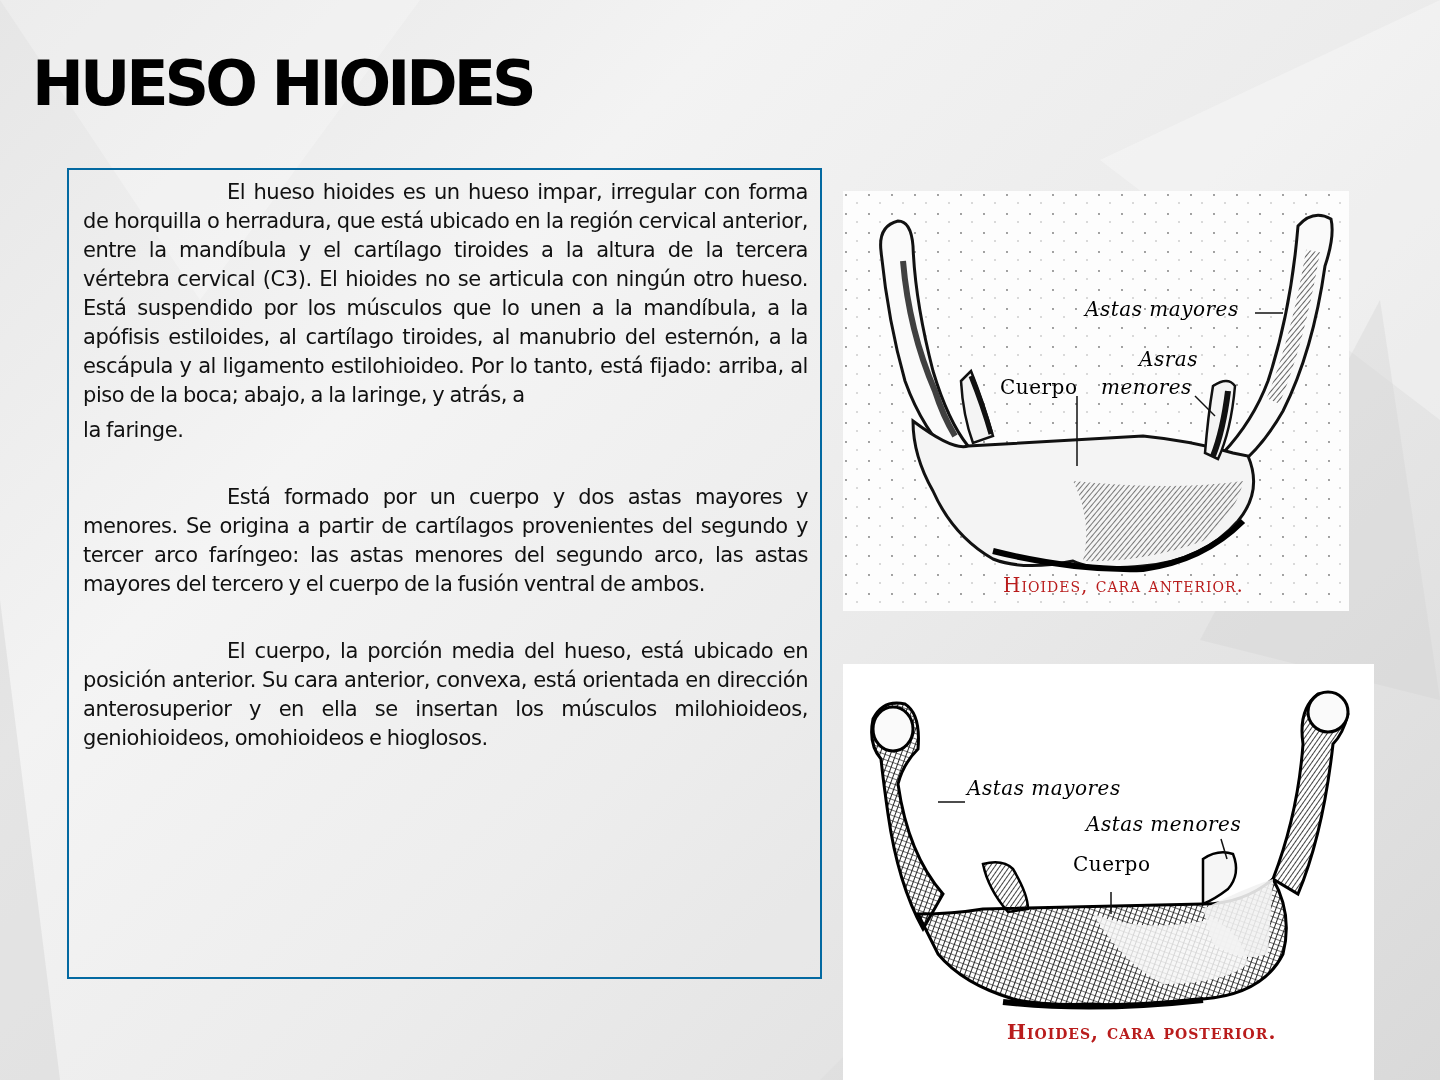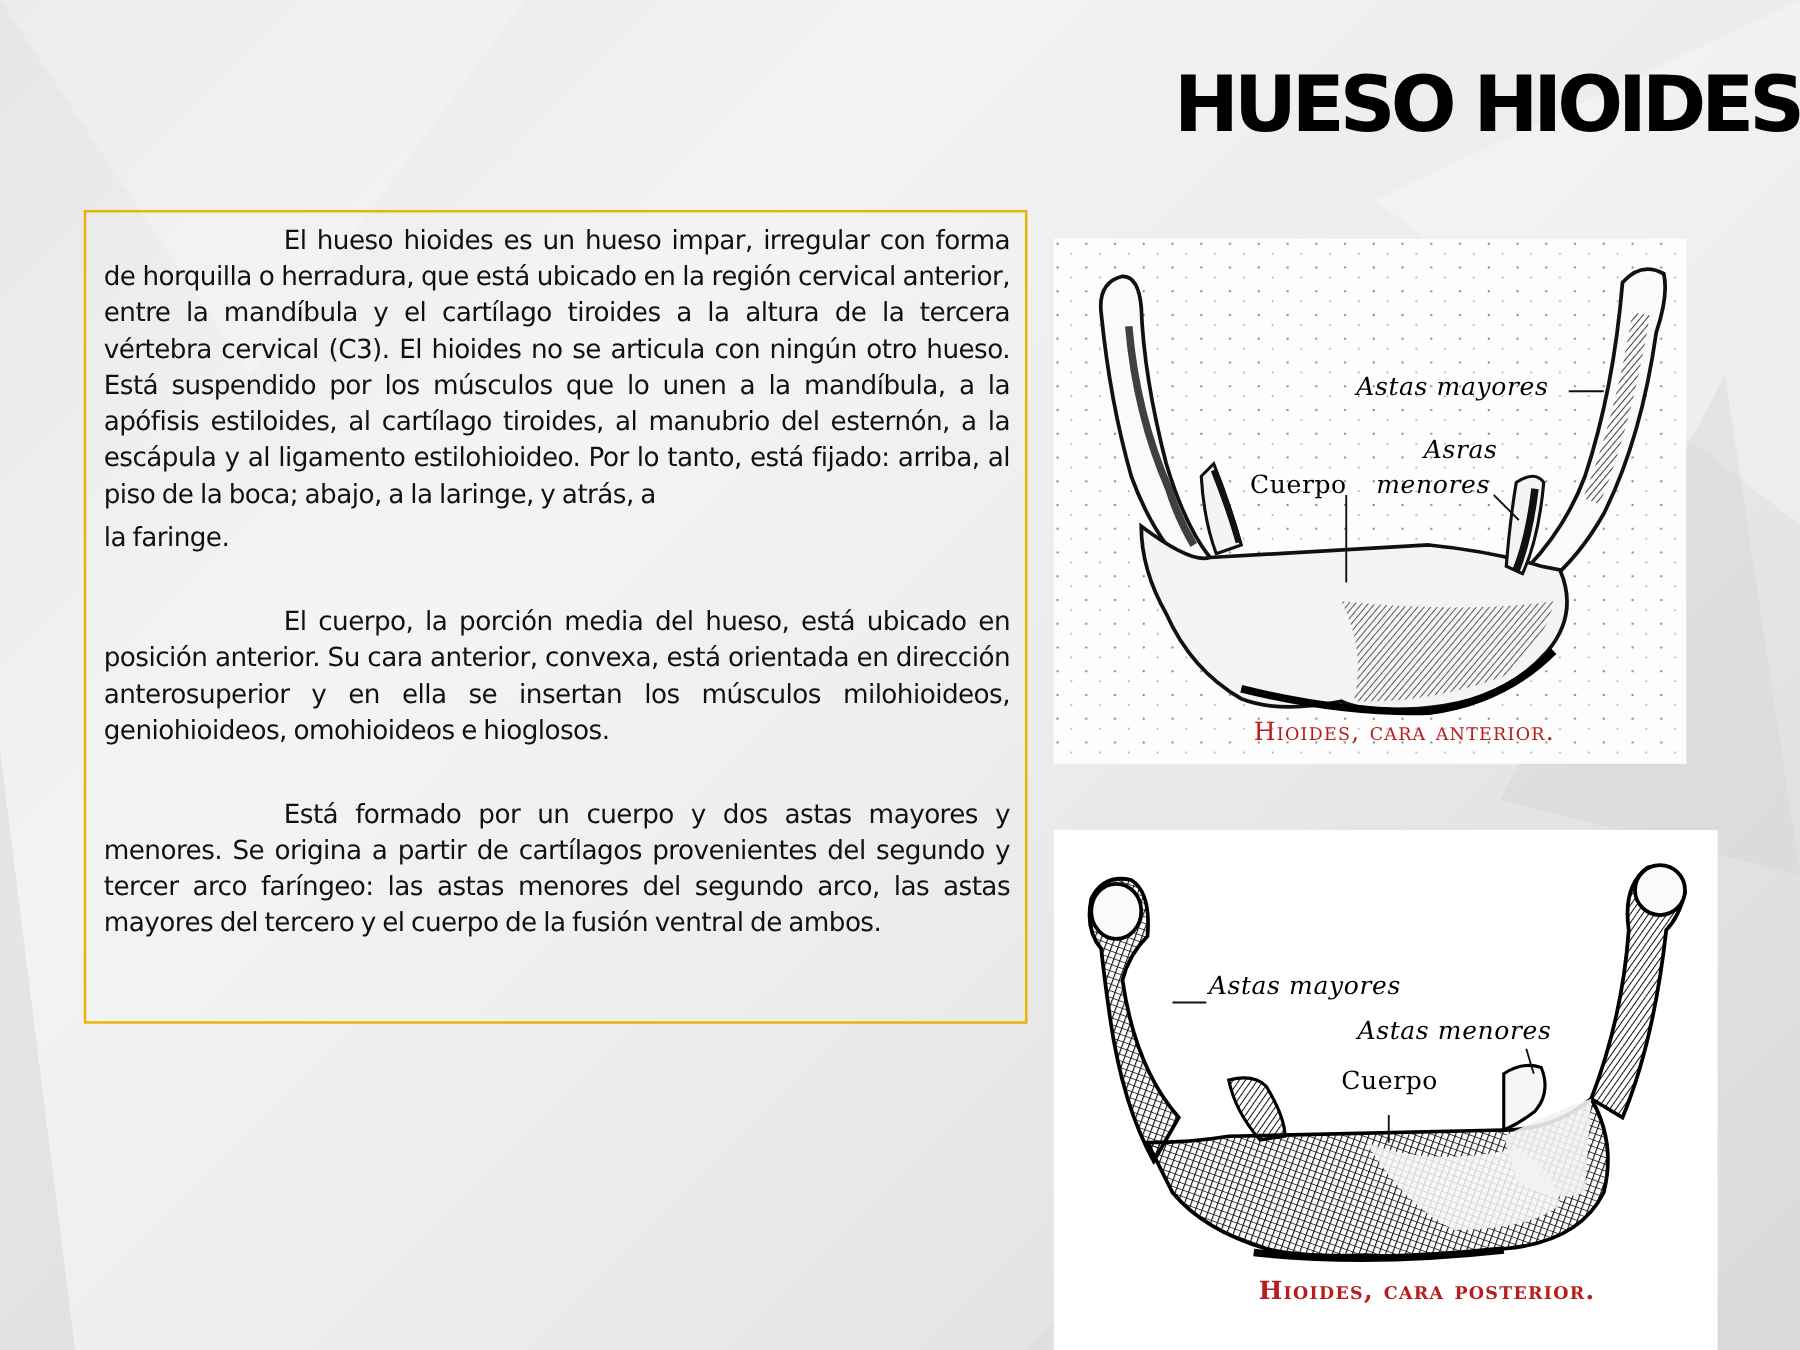--- a/index.html
+++ b/index.html
@@ -10,34 +10,34 @@
     font-family: "DejaVu Sans", sans-serif;
     color: #111;
   }
   .bg-facets {
     position: absolute; inset: 0; pointer-events: none;
   }
   .title {
     position: absolute;
     left: 0; right: 0;
     top: 48px;
-    text-align: right;
-    padding-left: 17px;
+    text-align: left;
+    padding-left: 32px;
     font-family: "DejaVu Sans", sans-serif;
     font-weight: bold;
     font-size: 62px;
     letter-spacing: -4px;
     color: #000;
     line-height: 72px;
   }
   .text-box {
     position: absolute;
     left: 67px; top: 168px;
-    width: 755px; height: 651px;
-    border: 2px solid #eab308;
+    width: 755px; height: 811px;
+    border: 2px solid #0369a1;
     background: rgba(255,255,255,0.08);
     padding: 8px 12px 0 14px;
   }
   .para {
     font-family: "DejaVu Sans", sans-serif;
     font-size: 21px;
     line-height: 29px;
     text-align: justify;
     letter-spacing: -0.45px;
     word-spacing: -1px;
@@ -85,22 +85,22 @@
   <polygon points="1380,300 1440,700 1200,640" fill="#d0d0d0" opacity="0.35"></polygon>
   <polygon points="0,600 60,1080 0,1080" fill="#cfcfcf" opacity="0.4"></polygon>
   <polygon points="820,1080 1000,900 1100,1080" fill="#d6d6d6" opacity="0.3"></polygon>
 </svg>
 
 <div class="title">HUESO HIOIDES</div>
 
 <div class="text-box">
   <p class="para p1">El hueso hioides es un hueso impar, irregular con forma de horquilla o herradura, que está ubicado en la región cervical anterior, entre la mandíbula y el cartílago tiroides a la altura de la tercera vértebra cervical (C3). El hioides no se articula con ningún otro hueso. Está suspendido por los músculos que lo unen a la mandíbula, a la apófisis estiloides, al cartílago tiroides, al manubrio del esternón, a la escápula y al ligamento estilohioideo. Por lo tanto, está fijado: arriba, al piso de la boca; abajo, a la laringe, y atrás, a</p>
   <p class="para p1-tail">la faringe.</p>
+  <p class="para p2">Está formado por un cuerpo y dos astas mayores y menores. Se origina a partir de cartílagos provenientes del segundo y tercer arco faríngeo: las astas menores del segundo arco, las astas mayores del tercero y el cuerpo de la fusión ventral de ambos.</p>
   <p class="para p3">El cuerpo, la porción media del hueso, está ubicado en posición anterior. Su cara anterior, convexa, está orientada en dirección anterosuperior y en ella se insertan los músculos milohioideos, geniohioideos, omohioideos e hioglosos.</p>
-  <p class="para p2">Está formado por un cuerpo y dos astas mayores y menores. Se origina a partir de cartílagos provenientes del segundo y tercer arco faríngeo: las astas menores del segundo arco, las astas mayores del tercero y el cuerpo de la fusión ventral de ambos.</p>
 </div>
 
 <div class="figure fig-anterior">
   <svg class="fig-svg" width="506" height="420" viewBox="0 0 506 420">
     <defs>
       <pattern id="dots" width="23" height="19" patternUnits="userSpaceOnUse">
         <circle cx="3" cy="4" r="0.9" fill="#777"></circle>
         <circle cx="14" cy="12" r="0.7" fill="#999"></circle>
       </pattern>
       <pattern id="hatch" width="4" height="4" patternUnits="userSpaceOnUse" patternTransform="rotate(40)">

